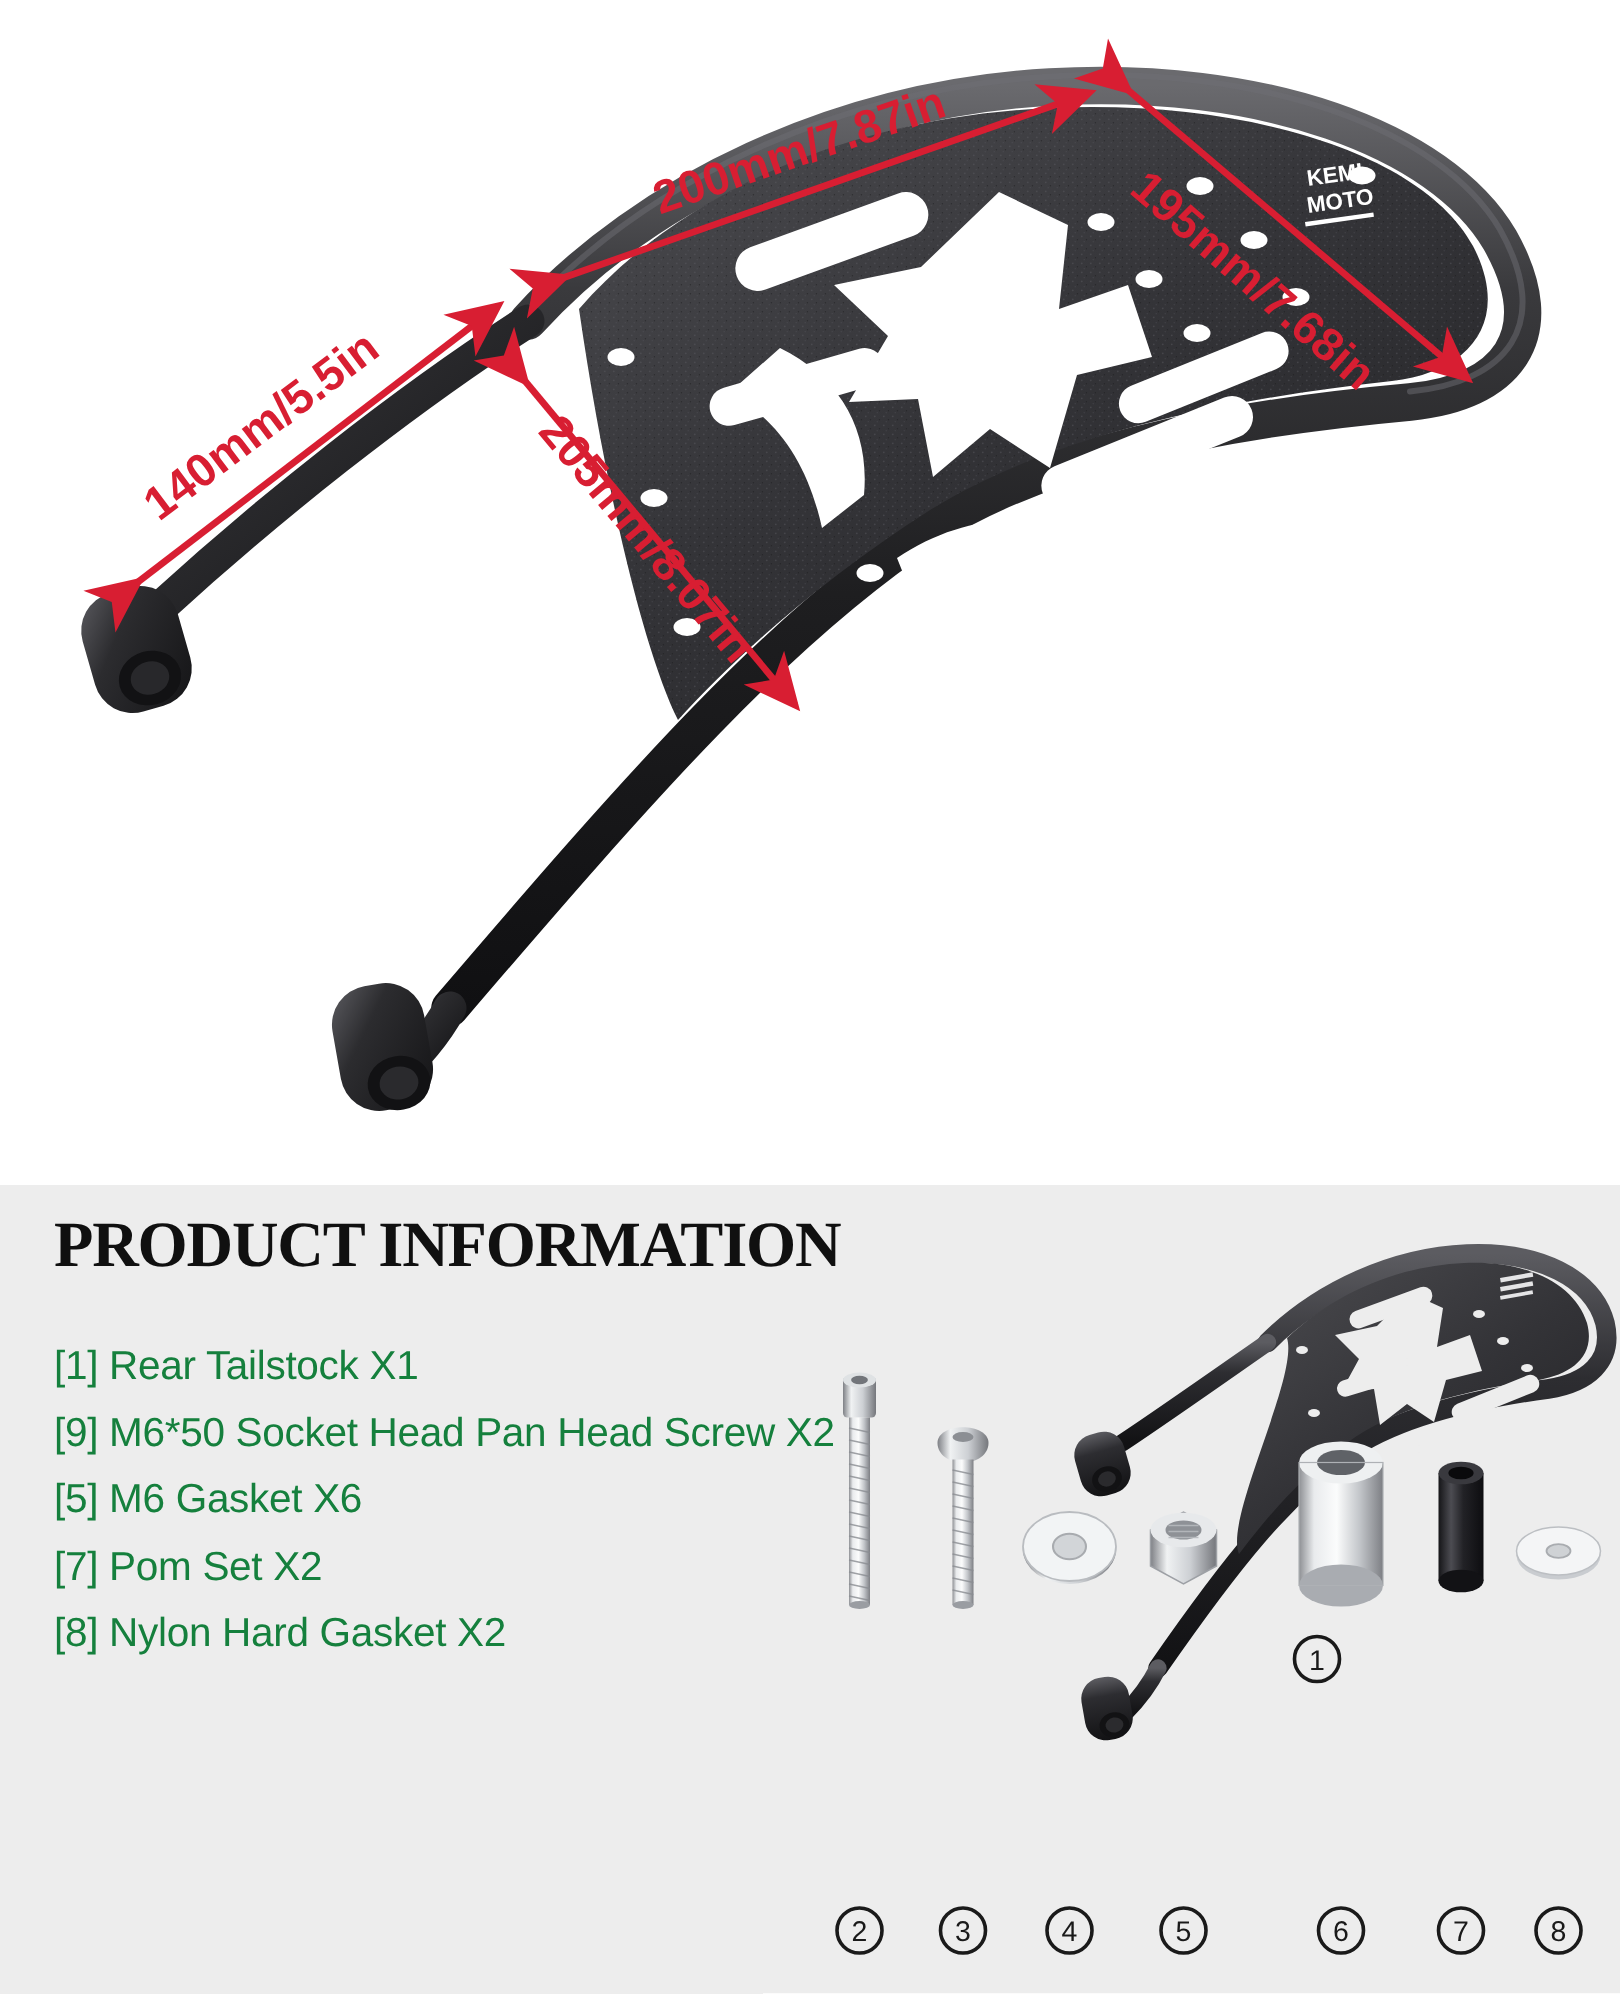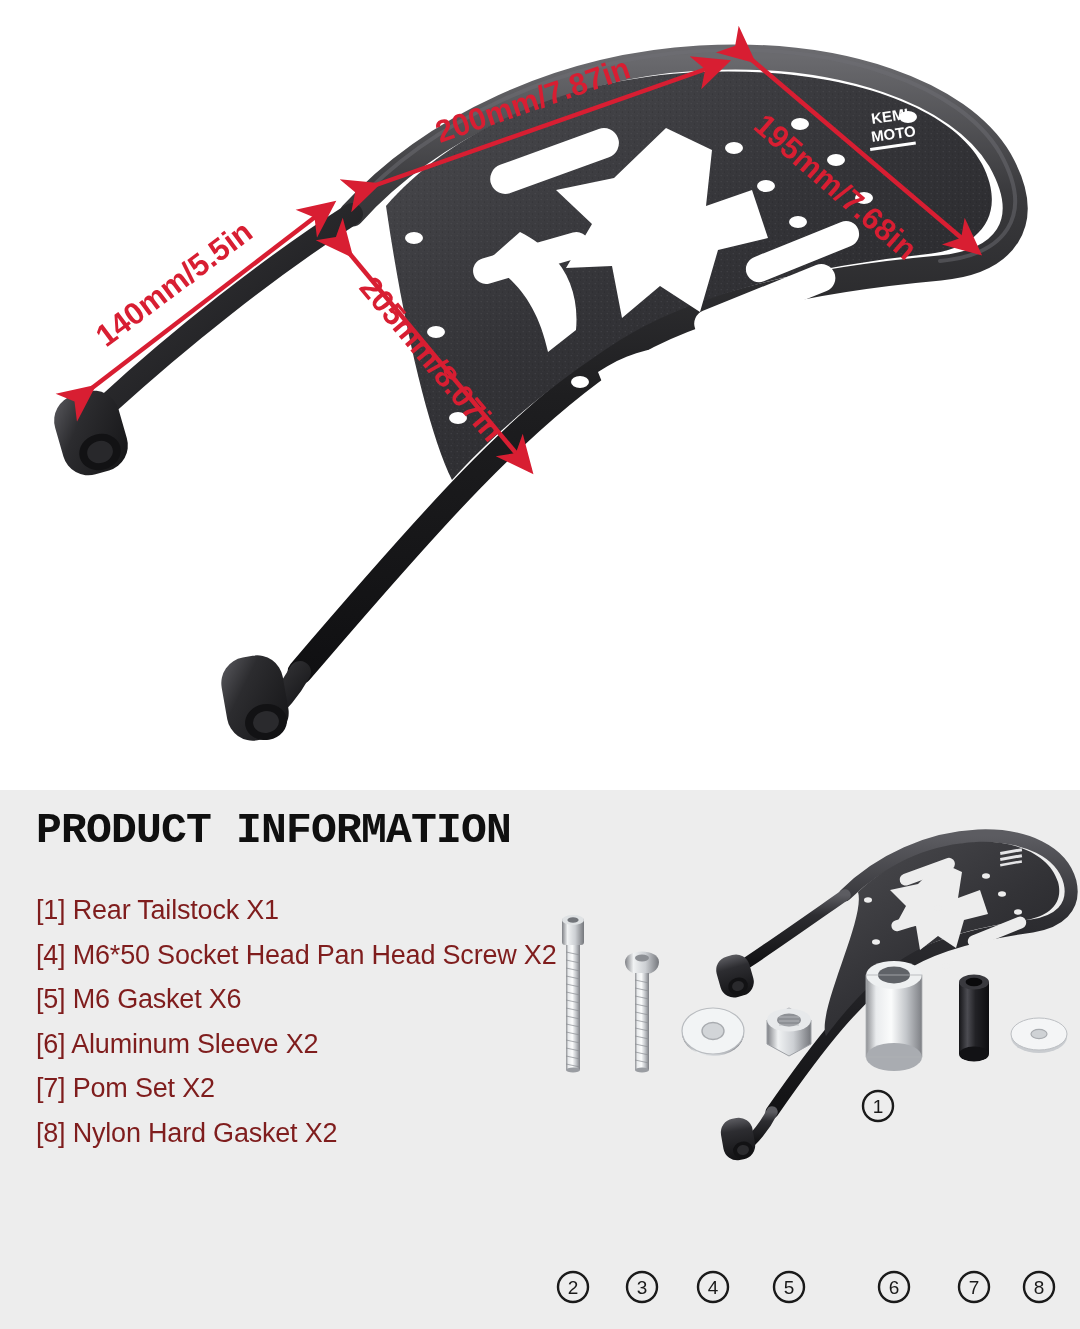--- a/index.html
+++ b/index.html
@@ -18,28 +18,28 @@
 
   
   #info{
     position:absolute;left:0;top:790px;width:1080px;height:539px;
     background:#ededed;overflow:hidden;
   }
   #title{
     position:absolute;left:36px;top:16px;
     font-size:43px;font-weight:bold;letter-spacing:-0.8px;
     color:#101010;white-space:nowrap;
-    font-family:Liberation Mono, monospace;
+    font-family:Liberation Serif, serif;
   }
   #partlist{
     position:absolute;left:36px;top:98px;width:700px;
     list-style:none;margin:0;padding:0;
   }
   #partlist li{
-    font-size:27px;color:#7f1d1d;letter-spacing:-0.2px;
+    font-size:27px;color:#15803d;letter-spacing:-0.2px;
     height:44.5px;line-height:44.5px;white-space:nowrap;
   }
   #parts-photo{position:absolute;left:0;top:0;width:1080px;height:539px;}
   #parts-photo svg{position:absolute;left:0;top:0;}
 </style>
 </head>
 <body>
 
 <div id="hero">
   <svg width="1080" height="790" viewBox="0 0 1080 790">
@@ -170,23 +170,22 @@
     </g>
   </svg>
 </div>
 
 <div id="info">
 
   <div id="title">PRODUCT INFORMATION</div>
 
   <ul id="partlist">
     <li>[1] Rear Tailstock X1</li>
-    <li>[4] M6*50 Socket Head Pan Head Screw X2</li>
+    <li>[9] M6*50 Socket Head Pan Head Screw X2</li>
     <li>[5] M6 Gasket X6</li>
-    <li>[6] Aluminum Sleeve X2</li>
     <li>[7] Pom Set X2</li>
     <li>[8] Nylon Hard Gasket X2</li>
   </ul>
 
   <div id="parts-photo">
     <svg width="1080" height="539" viewBox="0 0 1080 539">
       <defs>
         <linearGradient id="steelG" x1="0" y1="0" x2="1" y2="0">
           <stop offset="0%" stop-color="#8e9094"></stop>
           <stop offset="18%" stop-color="#e9ebed"></stop>

